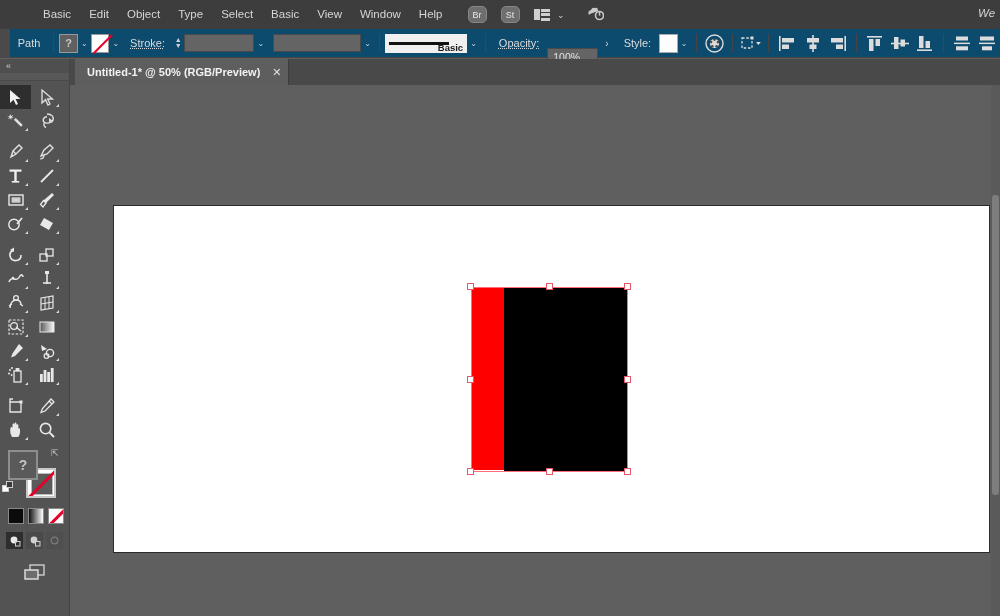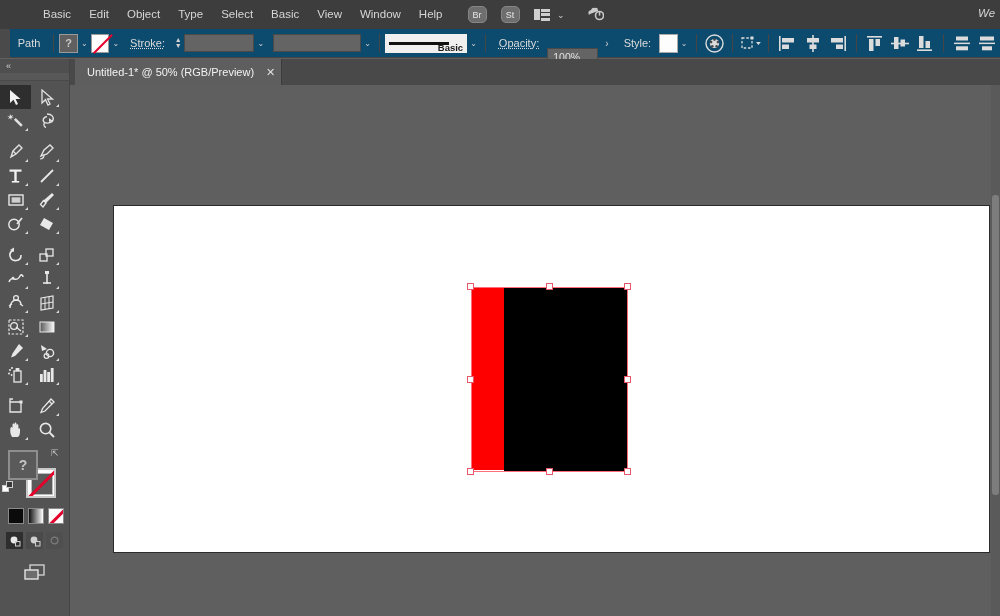--- a/index.html
+++ b/index.html
@@ -98,21 +98,21 @@
   
   .tabbar {
     position: absolute; left: 70px; top: 59px; width: 930px; height: 26px;
     background: #494949;
   }
   .doctab {
     position: absolute; left: 5px; top: 0; height: 26px; background: #5e5e5e;
     display: flex; align-items: center; padding: 0 6px 0 12px;
     border-right: 1px solid #3d3d3d;
   }
-  .doctab .title { color: #f2f2f2; font-size: 11px; font-weight: normal; white-space: nowrap; text-align: center; }
+  .doctab .title { color: #f2f2f2; font-size: 11px; font-weight: bold; white-space: nowrap; text-align: center; }
   .doctab .x { color: #e0e0e0; font-size: 11px; margin-left: 12px; cursor: pointer; }
 
   
   .toolbar {
     position: absolute; left: 0; top: 59px; width: 70px; height: 557px;
     background: #535353; border-right: 1px solid #454545;
   }
   .tb-collapse {
     height: 14px; display: flex; align-items: center; padding-left: 6px;
     color: #cfcfcf; font-size: 9px; background: #4f4f4f;

